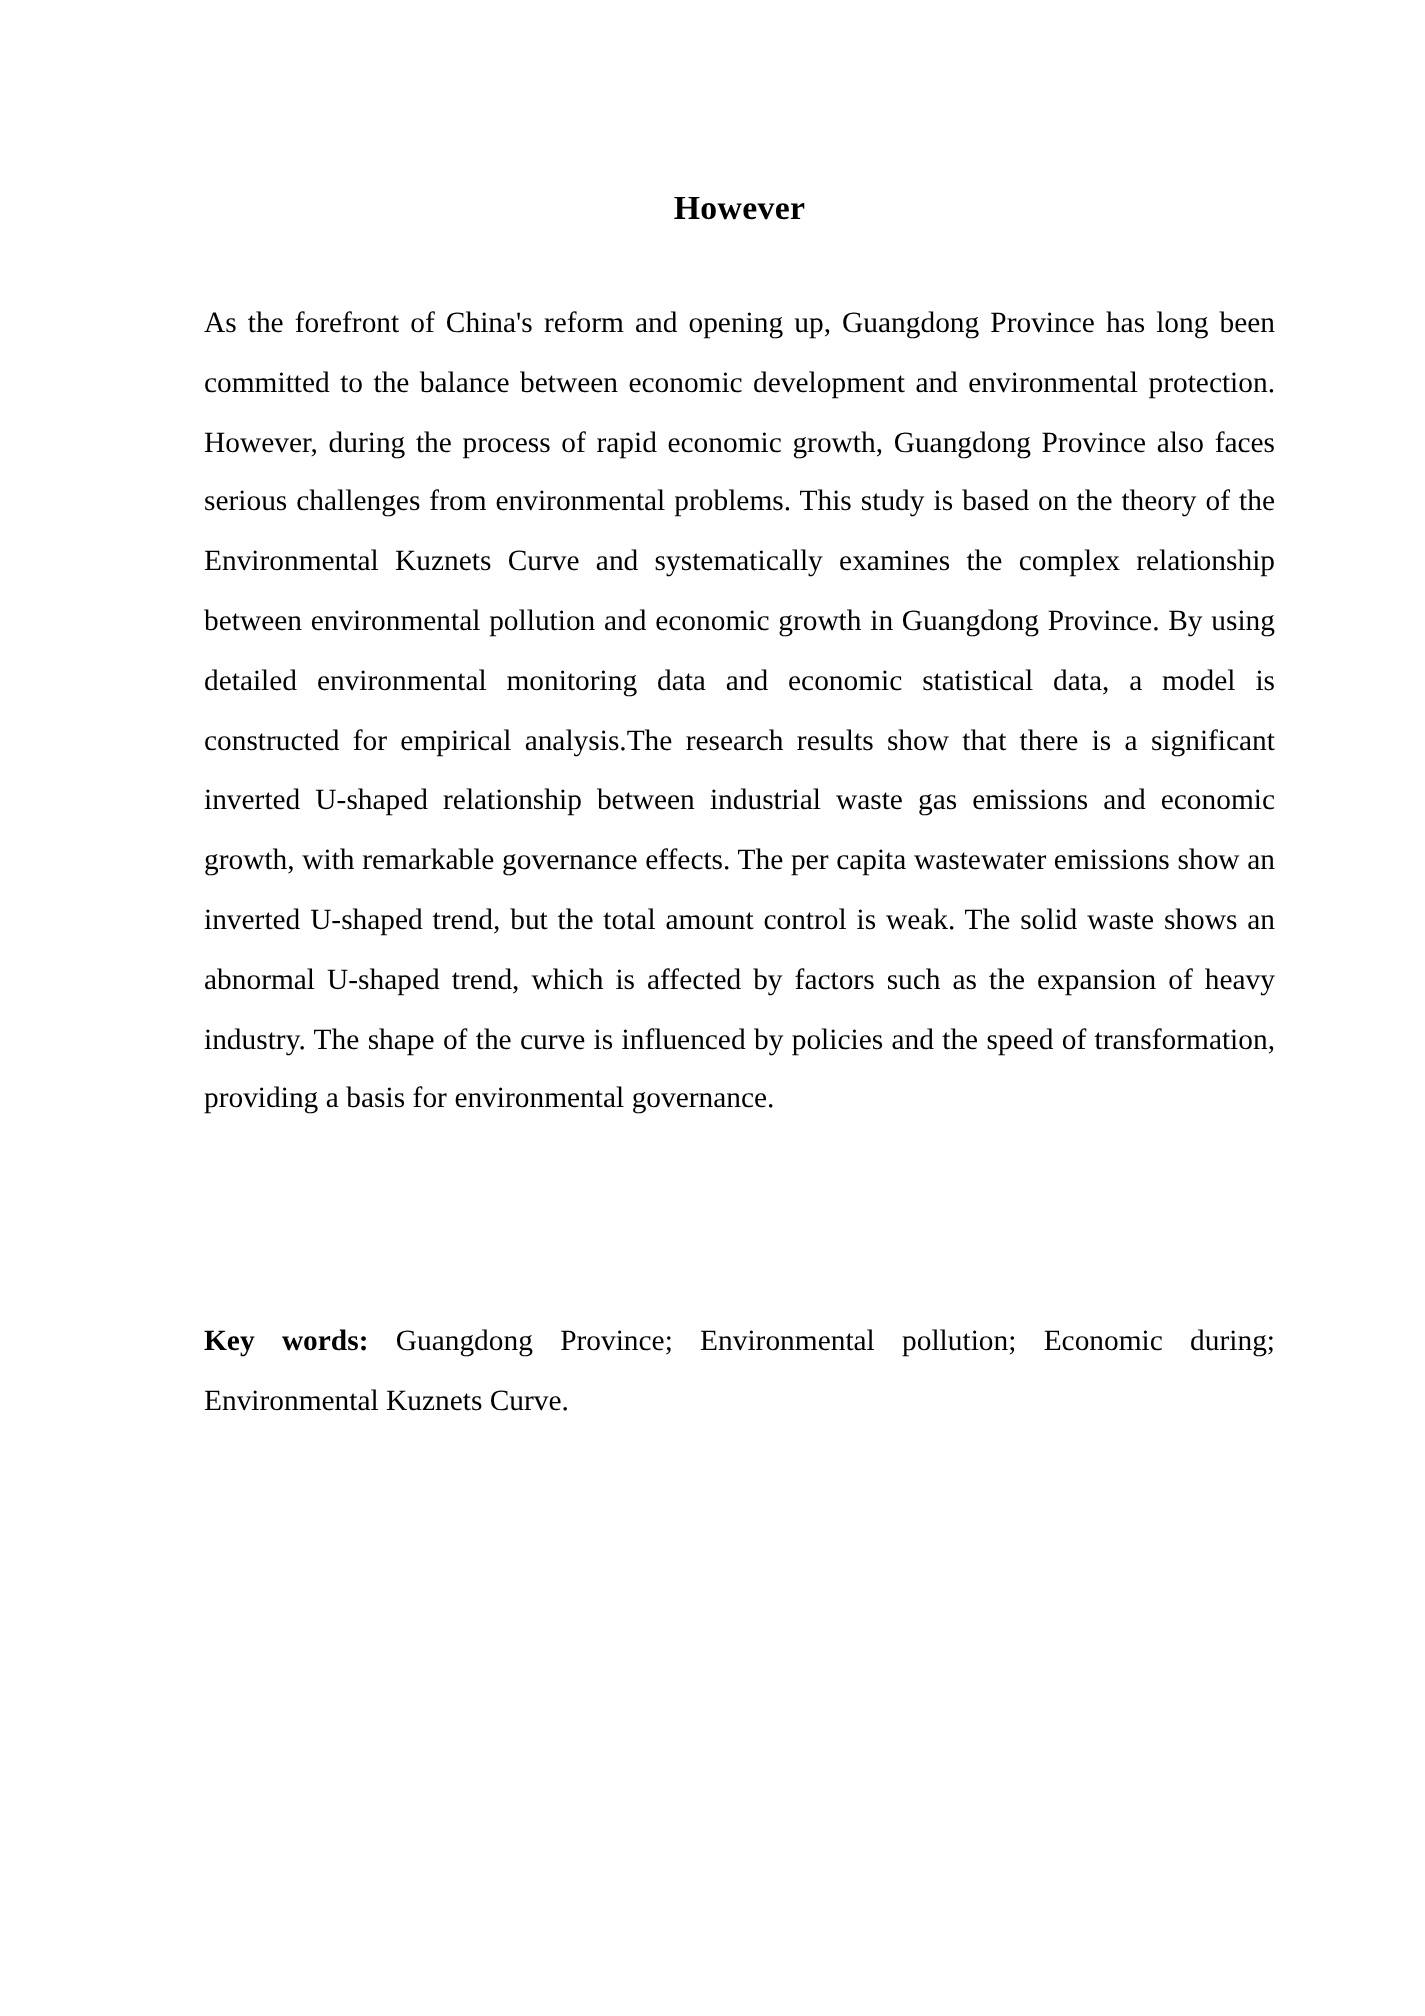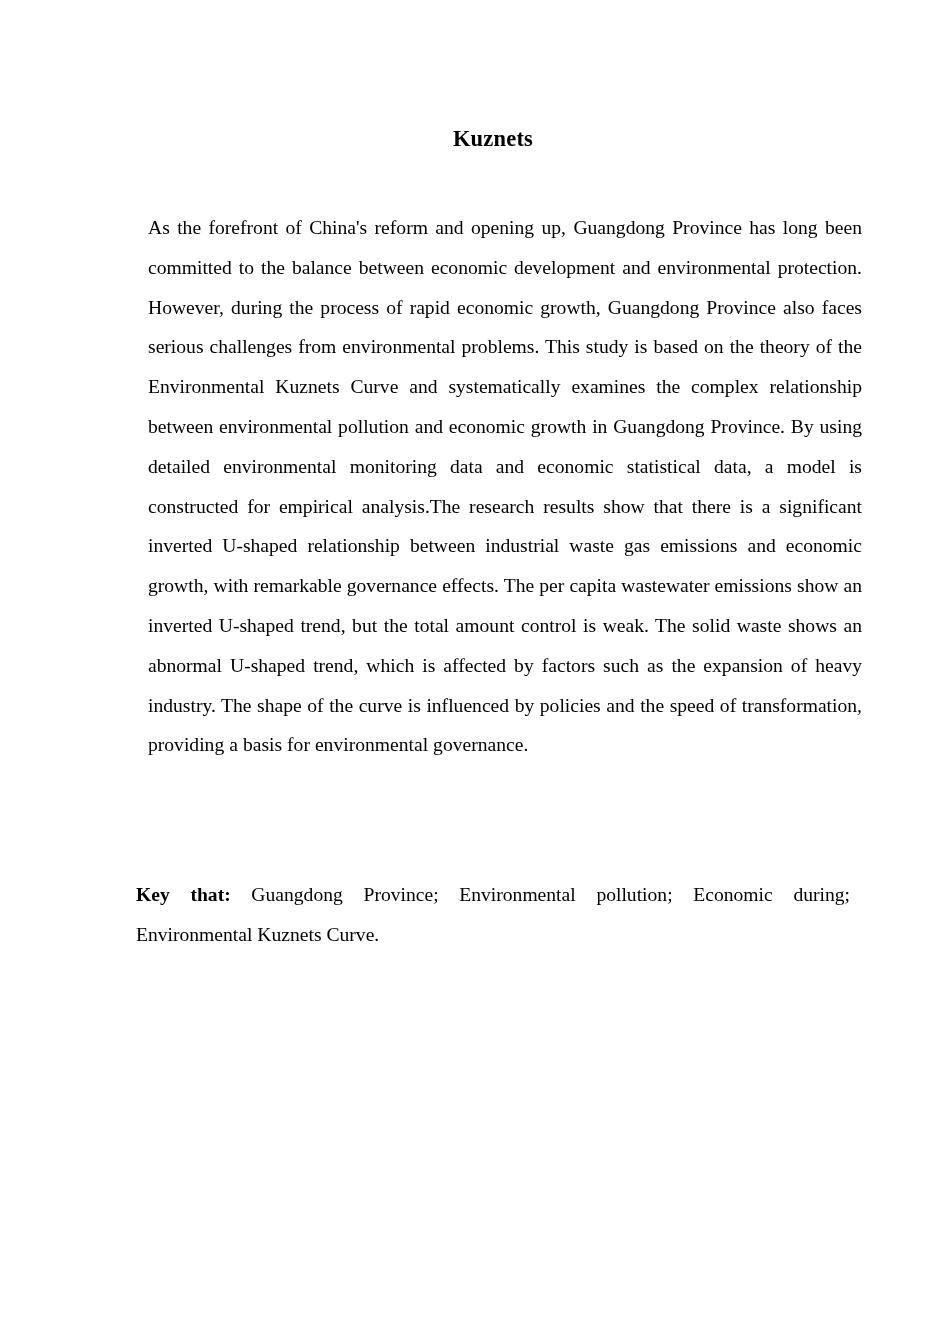--- a/index.html
+++ b/index.html
@@ -38,21 +38,21 @@
     position: absolute;
     top: 126px;
     left: 0;
     width: 714px;
   }
   .abstract-body {
     position: absolute;
     top: 196px;
     left: 0;
     width: 714px;
-    margin: 12px;
+    margin: 0;
     font-size: 19.6px;
     line-height: 39.8px;
     text-align: justify;
     text-justify: inter-word;
     text-align-last: left;
     word-spacing: 0.1px;
   }
   .keywords {
     position: absolute;
     top: 875px;
@@ -68,22 +68,22 @@
   .kw-label {
     font-weight: bold;
   }
 </style>
 </head>
 <body>
 
 <div class="page">
   <div class="content">
 
-    <h1 class="abstract-title">Kuznets</h1>
+    <h1 class="abstract-title">However</h1>
 
     <p class="abstract-body">As the forefront of China's reform and opening up, Guangdong Province has long been committed to the balance between economic development and environmental protection. However, during the process of rapid economic growth, Guangdong Province also faces serious challenges from environmental problems. This study is based on the theory of the Environmental Kuznets Curve and systematically examines the complex relationship between environmental pollution and economic growth in Guangdong Province. By using detailed environmental monitoring data and economic statistical data, a model is constructed for empirical analysis.The research results show that there is a significant inverted U-shaped relationship between industrial waste gas emissions and economic growth, with remarkable governance effects. The per capita wastewater emissions show an inverted U-shaped trend, but the total amount control is weak. The solid waste shows an abnormal U-shaped trend, which is affected by factors such as the expansion of heavy industry. The shape of the curve is influenced by policies and the speed of transformation, providing a basis for environmental governance.</p>
 
     <p class="keywords">
-      <span class="kw-label">Key that:</span><span> Guangdong Province; Environmental pollution; Economic during; Environmental Kuznets Curve.</span>
+      <span class="kw-label">Key words:</span><span> Guangdong Province; Environmental pollution; Economic during; Environmental Kuznets Curve.</span>
     </p>
 
   </div>
 </div>
 
 </body></html>

